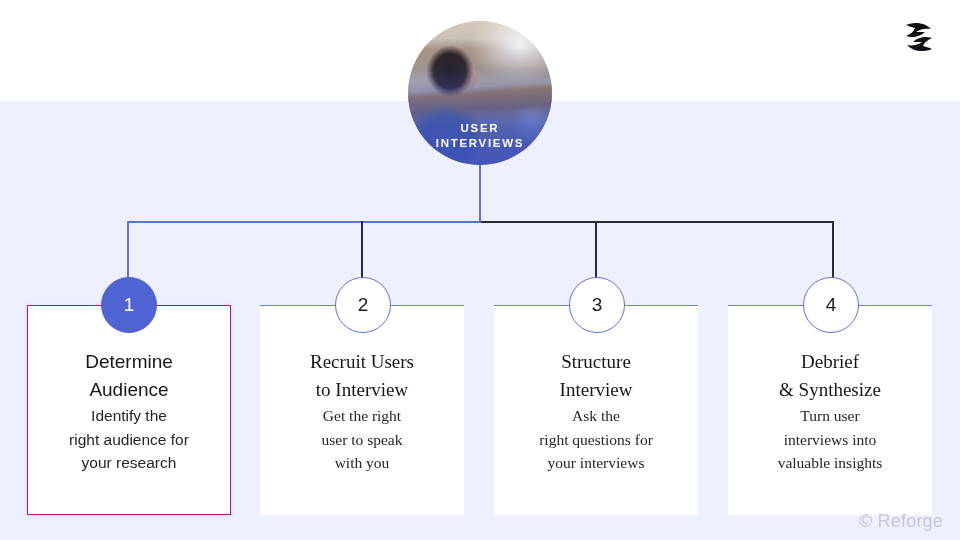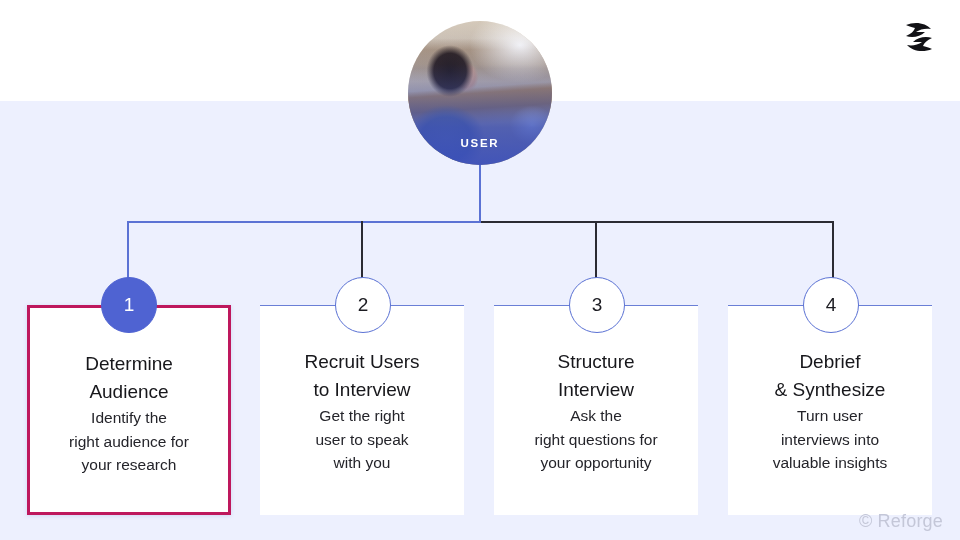--- a/index.html
+++ b/index.html
@@ -107,23 +107,23 @@
   
   .card {
     position: absolute;
     top: 305px;
     width: 204px;
     height: 210px;
     background: #ffffff;
     box-sizing: border-box;
     z-index: 3;
   }
-  .card.plain { border-top: 1.5px solid #6a7fd6; }
+  .card.plain { border-top: 1.5px solid #6a7fd6; font-family: Liberation Serif, serif; }
   .card.active {
-    border: 3px solid #be185d;
+    border: 1px solid #be185d;
     box-shadow: 0 1px 4px rgba(80,100,200,0.18);
   }
   .card-1 { left: 27px; }
   .card-2 { left: 260px; }
   .card-3 { left: 494px; }
   .card-4 { left: 728px; }
 
   .card-inner {
     position: absolute;
     left: 8px; right: 8px;
@@ -199,20 +199,21 @@
       <path d="M8 7 C17 3, 28 5, 33 11 C28 10, 22 11, 18 14 L27 14 C22 19, 14 20, 8 18 C13 16, 16 13, 17 10 C13 9, 10 8, 8 7 Z" fill="#121216"></path>
       <path d="M34 31 C25 35, 14 33, 9 27 C14 28, 20 27, 24 24 L15 24 C20 19, 28 18, 34 20 C29 22, 26 25, 25 28 C29 29, 32 30, 34 31 Z" fill="#121216"></path>
     </svg>
   </div>
 
   <div class="hero">
     <div class="hero-photo"></div>
     <div class="hero-tint"></div>
     <div class="hero-label">
       <div>USER</div>
+      <div>INTERVIEWS</div>
     </div>
   </div>
 
   <div class="conn conn-v-top"></div>
   <div class="conn conn-h-left"></div>
   <div class="conn conn-h-right"></div>
   <div class="conn conn-d1"></div>
   <div class="conn conn-d2"></div>
   <div class="conn conn-d3"></div>
   <div class="conn conn-d4"></div>
@@ -236,21 +237,21 @@
 with you</div>
     </div>
   </div>
 
   <div class="card card-3 plain">
     <div class="card-inner">
       <div class="card-title">Structure
 Interview</div>
       <div class="card-desc">Ask the
 right questions for
-your opportunity</div>
+your interviews</div>
     </div>
   </div>
 
   <div class="card card-4 plain">
     <div class="card-inner">
       <div class="card-title">Debrief
 &amp; Synthesize</div>
       <div class="card-desc">Turn user
 interviews into
 valuable insights</div>

